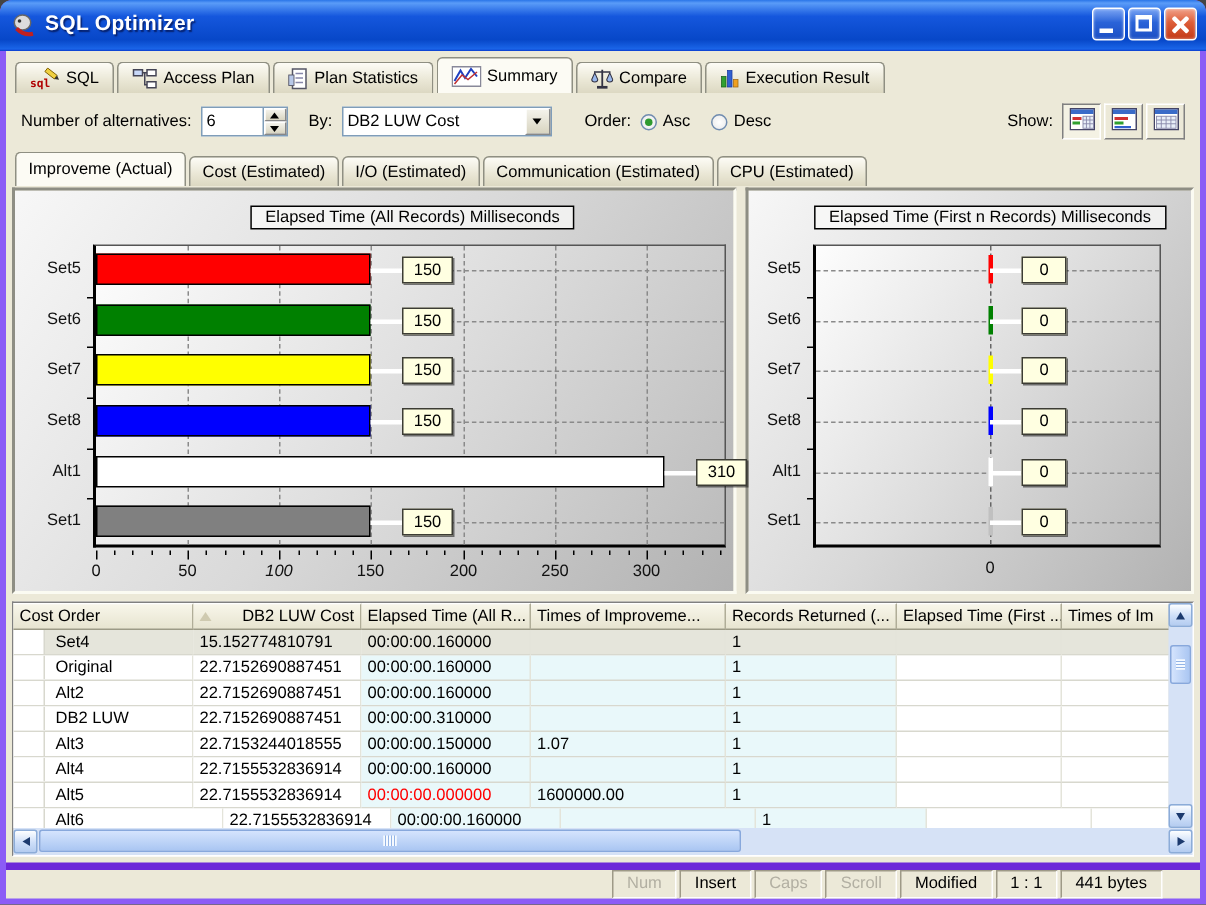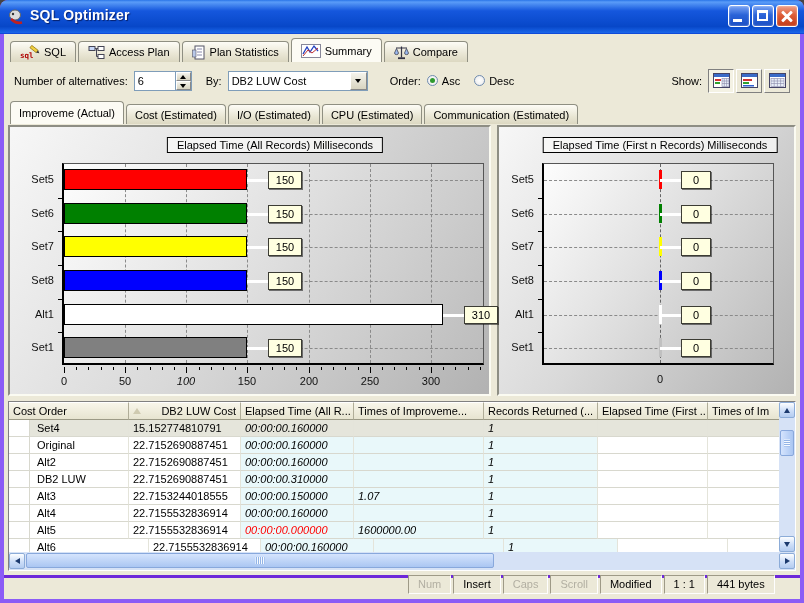--- a/index.html
+++ b/index.html
@@ -37,21 +37,21 @@
   .spin-val{flex:1;padding:3px 0 0 3px;}
   .spin-btns{width:16px;display:flex;flex-direction:column;border-left:1px solid #7f9db9;}
   .spin-up,.spin-dn{flex:1;background:linear-gradient(180deg,#f4f3ec,#d8d4c0);border:1px solid #fff;
     border-right-color:#888;border-bottom-color:#888;display:flex;align-items:center;justify-content:center;}
   .tri-up{width:0;height:0;border-left:3px solid transparent;border-right:3px solid transparent;border-bottom:4px solid #000;}
   .tri-dn{width:0;height:0;border-left:3px solid transparent;border-right:3px solid transparent;border-top:4px solid #000;}
   .combo{width:140px;height:20px;border:1px solid #7f9db9;background:#fff;display:flex;margin-right:22px;}
   .combo-val{flex:1;padding:3px 0 0 3px;white-space:nowrap;overflow:hidden;}
   .combo-btn{width:17px;background:linear-gradient(180deg,#f4f3ec,#d8d4c0);border:1px solid #fff;
     border-right-color:#888;border-bottom-color:#888;display:flex;align-items:center;justify-content:center;}
-  .radio{display:flex;align-items:flex-start;gap:4px;margin-right:14px;}
+  .radio{display:flex;align-items:flex-end;gap:4px;margin-right:14px;}
   .rb{width:11px;height:11px;border-radius:50%;border:1px solid #708cb0;background:radial-gradient(#fff,#e8e8e8);position:relative;}
   .rb.checked::after{content:"";position:absolute;left:2px;top:2px;width:5px;height:5px;border-radius:50%;background:#2f9a2f;}
   .show-lbl{margin-left:auto;margin-right:4px;}
   .showbtn{width:26px;height:24px;margin-left:2px;display:flex;align-items:center;justify-content:center;
     background:#ece9d8;border:1px solid #fff;border-right-color:#808080;border-bottom-color:#808080;}
   .showbtn.pressed{border:1px solid #808080;border-right-color:#fff;border-bottom-color:#fff;background:#f4f2e4;}
   
   .subtabbar{position:absolute;top:66px;left:6px;right:0;height:24px;display:flex;align-items:flex-end;gap:2px;}
   .subtab{height:20px;display:flex;align-items:center;padding:0 8px;white-space:nowrap;
     background:linear-gradient(180deg,#fdfcf6,#e9e6d4 60%,#dcd8c2);
@@ -86,21 +86,21 @@
   .hcell{height:18px;display:flex;align-items:center;padding:0 4px;overflow:hidden;white-space:nowrap;
     background:linear-gradient(180deg,#f8f6ea,#e7e4d0);border-right:1px solid #b0ad98;border-top:1px solid #fff;
     border-bottom:1px solid #9c9a86;}
   .hcell.rt{justify-content:flex-end;}
   .sort-tri{width:0;height:0;border-left:4px solid transparent;border-right:4px solid transparent;
     border-bottom:6px solid #cfcab0;margin-right:auto;}
   .gbody{position:absolute;left:0;top:18px;width:771px;height:132px;overflow:hidden;background:#fff;}
   .grid-row{display:flex;height:17px;}
   .gcell{height:17px;padding:2px 0 0 4px;overflow:hidden;white-space:nowrap;
     border-right:1px solid #e4e4da;border-bottom:1px solid #d8d8ce;background:#fff;}
-  .gcell.cyan{background:#e9f8fa;font-style:italic;}
+  .gcell.cyan{background:#e9f8fa;}
   .grid-row.sel .gcell{background:#e5e5db;}
   .gcell.c0{display:flex;padding:0;}
   .ind{width:21px;height:100%;background:#fff;border-right:1px solid #d8d8ce;flex:none;}
   .c0 .txt{padding:2px 0 0 7px;}
   .gcell.red{color:#ff0000;}
   
   .vscroll{position:absolute;left:770px;top:0;width:16px;height:150px;background:#d6e2f6;}
   .hscroll{position:absolute;left:0;top:150px;width:786px;height:18px;background:#d6e2f6;}
   .sbtn{position:absolute;width:16px;height:16px;background:linear-gradient(180deg,#fdfeff,#cddef8 55%,#b4ccf0);
     border:1px solid #8cacd8;border-radius:2px;display:flex;align-items:center;justify-content:center;}
@@ -110,22 +110,22 @@
   .tri-d{width:0;height:0;border-left:3px solid transparent;border-right:3px solid transparent;border-top:5px solid #1c3a6e;}
   .vthumb{position:absolute;left:1px;width:14px;top:28px;height:26px;background:linear-gradient(90deg,#d5e4fd,#aac6f2);
     border:1px solid #88a8dc;border-radius:2px;}
   .vthumb::after{content:"";position:absolute;left:3px;right:3px;top:50%;height:7px;transform:translateY(-50%);
     background:repeating-linear-gradient(180deg,#f6faff 0 1px,#93b4e6 1px 2px);}
   .hthumb{position:absolute;top:1px;height:15px;left:17px;width:468px;background:linear-gradient(180deg,#d5e4fd,#aac6f2);
     border:1px solid #88a8dc;border-radius:2px;}
   .hthumb::after{content:"";position:absolute;top:3px;bottom:3px;left:50%;width:9px;transform:translateX(-50%);
     background:repeating-linear-gradient(90deg,#f6faff 0 1px,#93b4e6 1px 2px);}
   
-  .statusbar{position:absolute;top:541px;left:0;right:0;height:16px;background:#ece9d8;border-top:3px solid #6d28d9;
-    display:flex;align-items:center;}
+  .statusbar{position:absolute;top:541px;left:0;right:0;height:16px;background:#ece9d8;border-top:5px solid #6d28d9;
+    display:flex;align-items:flex-start;}
   .spacer{width:404px;flex:none;}
   .spanel{height:19px;padding:2px 9px 0;background:#ece9d8;border:1px solid;border-color:#9e9a87 #fefefe #fefefe #9e9a87;
     margin-right:2px;white-space:nowrap;}
   .spanel.disabled{color:#b2afa2;}
 </style>
 </head>
 <body>
 
 <div class="window">
   <div class="titlebar">
@@ -200,20 +200,30 @@
             <svg width="15" height="15" viewBox="0 0 15 15">
               <line x1="7.5" y1="1.5" x2="7.5" y2="12.5" stroke="#334" stroke-width="1.2"></line>
               <line x1="2" y1="3" x2="13" y2="3" stroke="#334"></line>
               <path d="M0.5 8 l2-4.5 2 4.5 a2 1.6 0 0 1 -4 0z" fill="#9ab8ec" stroke="#334" stroke-width="0.7"></path>
               <path d="M10.5 8 l2-4.5 2 4.5 a2 1.6 0 0 1 -4 0z" fill="#9ab8ec" stroke="#334" stroke-width="0.7"></path>
               <rect x="4" y="12.3" width="7" height="1.8" fill="#334"></rect>
             </svg>
           </span>
           <span>Compare</span>
         </div>
+        <div class="tab">
+          <span class="ticon">
+            <svg width="13" height="14" viewBox="0 0 13 14">
+              <rect x="1" y="6" width="3" height="7" fill="#30a030" stroke="#186018" stroke-width="0.5"></rect>
+              <rect x="5" y="2" width="3" height="11" fill="#3060d0" stroke="#1838a0" stroke-width="0.5"></rect>
+              <rect x="9" y="8" width="3" height="5" fill="#f0a020" stroke="#a06810" stroke-width="0.5"></rect>
+            </svg>
+          </span>
+          <span>Execution Result</span>
+        </div>
       </div>
 
     <div class="toolbar">
       <span class="lbl">Number of alternatives:</span>
       <span class="spinner">
         <span class="spin-val">6</span>
         <span class="spin-btns">
           <span class="spin-up">
               <span class="tri-up"></span>
             </span>
@@ -274,24 +284,24 @@
         <div class="subtab active">
           <span>Improveme (Actual)</span>
         </div>
         <div class="subtab">
           <span>Cost (Estimated)</span>
         </div>
         <div class="subtab">
           <span>I/O (Estimated)</span>
         </div>
         <div class="subtab">
+          <span>Communication (Estimated)</span>
+        </div>
+        <div class="subtab">
           <span>CPU (Estimated)</span>
-        </div>
-        <div class="subtab">
-          <span>Communication (Estimated)</span>
         </div>
       </div>
 
     <div class="charts">
       <div class="chart-panel left" id="chart1">
         <div class="chart-title-box" style="left: 265px;">Elapsed Time (All Records) Milliseconds</div>
         <div class="plot" style="left: 52px; top: 36px; width: 422px; height: 202px;">
             <div class="gv" style="left: 61px;"></div>
             <div class="gv" style="left: 122px;"></div>
             <div class="gv" style="left: 183px;"></div>

